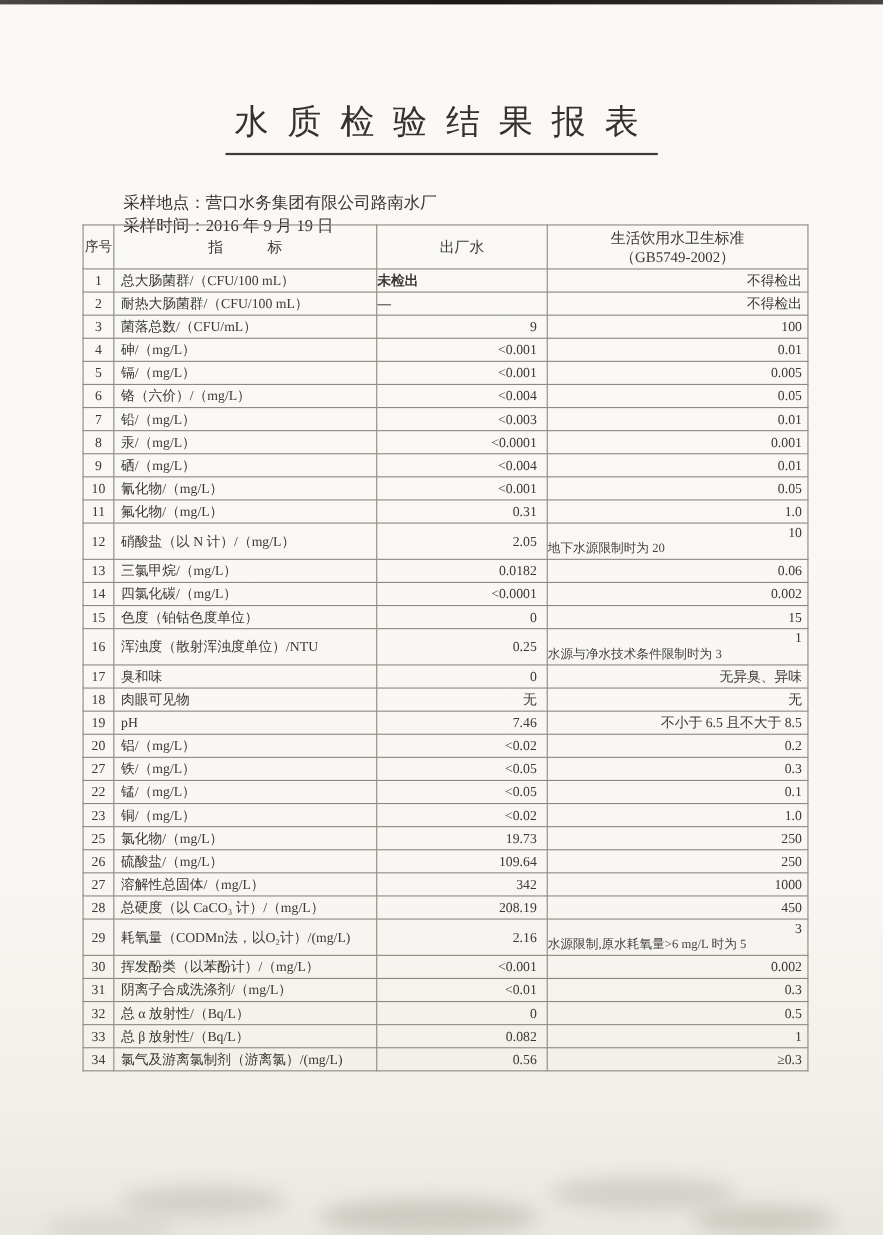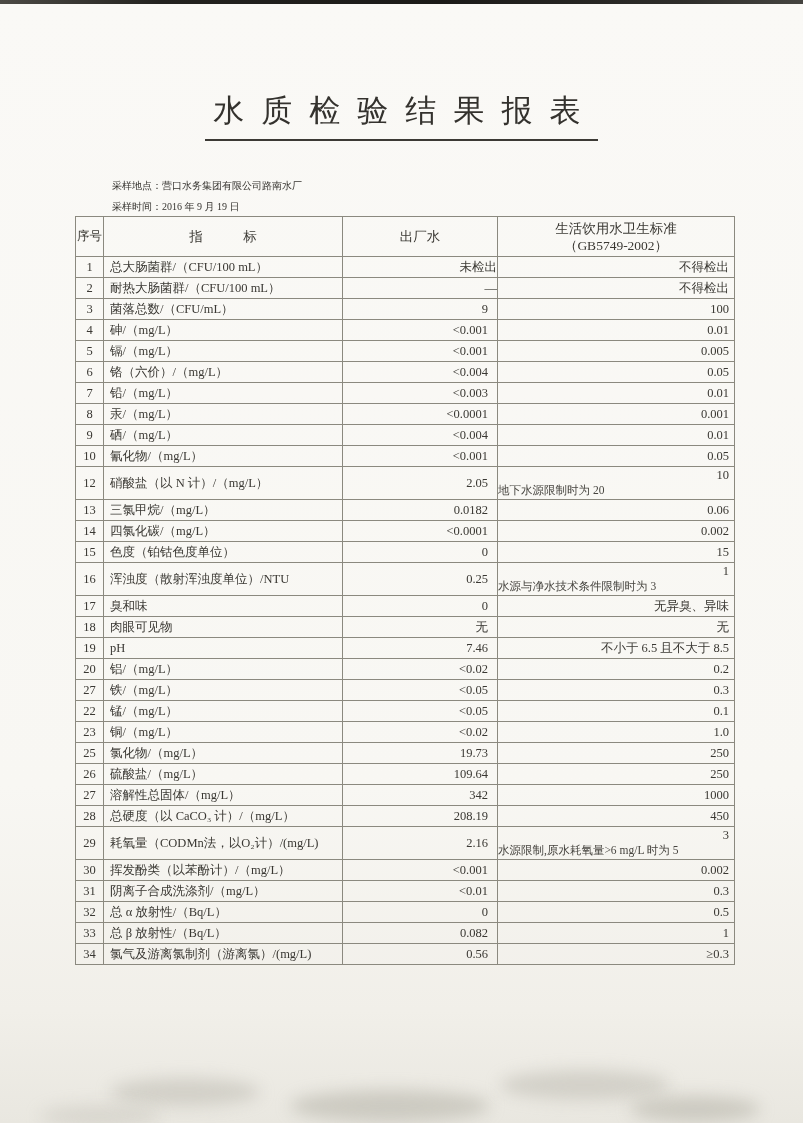--- a/index.html
+++ b/index.html
@@ -14,37 +14,37 @@
     background:linear-gradient(90deg,#4c4a45 0%,#23221f 20%,#1b1a18 55%,#2e2d2a 85%,#454440 100%);
   }
   .title{
     position:absolute;top:88px;left:0;width:100%;margin:0;
     text-align:center;font-size:31px;font-weight:500;letter-spacing:0.55em;
   }
   .title-text{
     display:inline-block;border-bottom:2px solid #3c3a35;padding:2px 0 7px 0.25em;
   }
   .sample-info{
-    position:absolute;left:112px;top:175px;font-size:10px;line-height:21px;white-space:nowrap;
+    position:absolute;left:112px;top:175px;font-size:15px;line-height:21px;white-space:nowrap;
   }
   .report-table{
-    position:absolute;left:75px;top:216px;width:659px;
+    position:absolute;left:75px;top:204px;width:659px;
     border-collapse:collapse;table-layout:fixed;font-size:12.5px;color:#3a3833;
   }
   .report-table th,.report-table td{
     border:1px solid #8b897f;padding:0;vertical-align:middle;overflow:hidden;
   }
   .report-table thead th{height:39px;font-weight:400;font-size:13.5px;text-align:center;}
   .report-table thead .std-head div{line-height:17px;}
   .report-table tbody td{height:20px;}
   .report-table tbody tr.tall td{height:32px;}
   td.no{text-align:center;}
   td.ind{text-align:left;padding-left:6px;white-space:nowrap;}
   td.val{text-align:right;padding-right:9px;}
-  td.val.center{text-align:right;padding-right:0;}
+  td.val.center{text-align:left;padding-right:0;font-weight:bold;}
   td.std{text-align:right;padding-right:5px;}
   td.std .std-l1{text-align:right;line-height:15px;padding-top:1px;}
   td.std .std-l2{text-align:left;font-size:11.5px;line-height:15px;padding-bottom:1px;color:#46443f;}
   .smudge{position:absolute;border-radius:50%;filter:blur(8px);background:rgba(172,169,158,0.38);}
   .s1{left:110px;top:1078px;width:150px;height:28px;}
   .s2{left:290px;top:1090px;width:200px;height:32px;background:rgba(165,162,150,0.42);}
   .s3{left:500px;top:1070px;width:170px;height:30px;}
   .s4{left:630px;top:1096px;width:130px;height:26px;background:rgba(160,157,146,0.40);}
   .s5{left:40px;top:1105px;width:120px;height:22px;background:rgba(180,177,167,0.30);}
 </style>
@@ -139,20 +139,26 @@
           <td class="ind">硒/（mg/L）</td>
           <td class="val">&lt;0.004</td>
           <td class="std">0.01</td>
         </tr>
         <tr>
           <td class="no">10</td>
           <td class="ind">氰化物/（mg/L）</td>
           <td class="val">&lt;0.001</td>
           <td class="std">0.05</td>
         </tr>
+        <tr>
+          <td class="no">11</td>
+          <td class="ind">氟化物/（mg/L）</td>
+          <td class="val">0.31</td>
+          <td class="std">1.0</td>
+        </tr>
         <tr class="tall">
           <td class="no">12</td>
           <td class="ind">硝酸盐（以 N 计）/（mg/L）</td>
           <td class="val">2.05</td>
           <td class="std">
             <div class="std-l1">10</div>
             <div class="std-l2">地下水源限制时为 20</div>
           </td>
         </tr>
         <tr>

